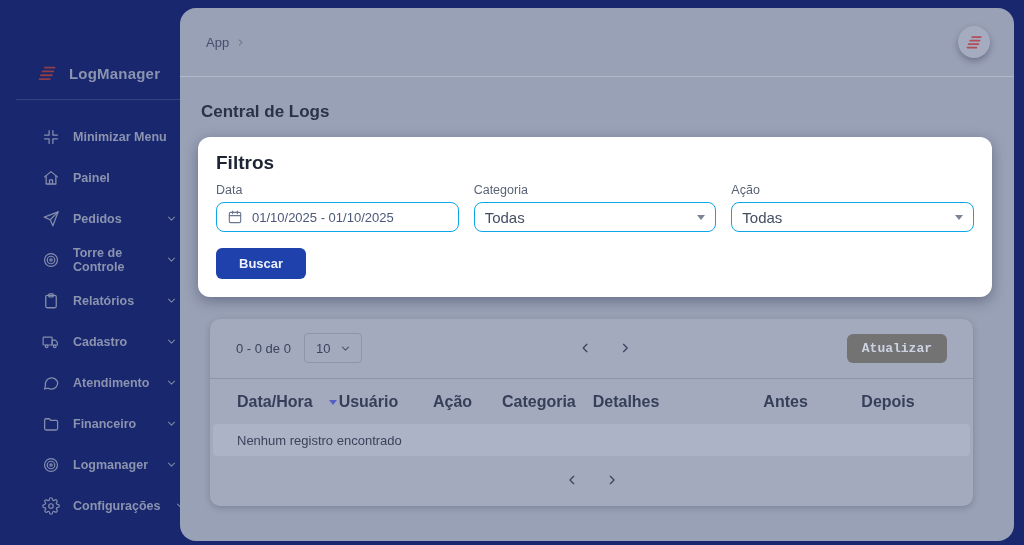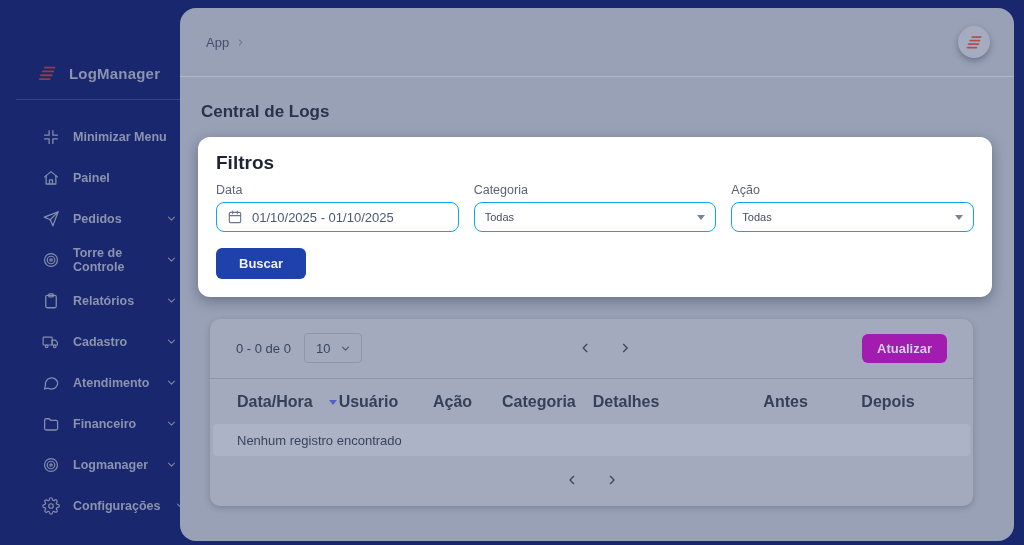--- a/index.html
+++ b/index.html
@@ -76,21 +76,21 @@
     height: 30px; border: 1px solid #0ea5e9; border-radius: 8px;
     background: #fff; display: flex; align-items: center;
     padding: 0 10px; gap: 9px;
   }
   .control input {
     border: none; outline: none; width: 100%;
     font-family: "Liberation Sans", sans-serif;
     font-size: 13px; color: #4c5878; background: transparent;
   }
   .cal-icon { color: #6b7590; flex: 0 0 auto; }
-  .select-value { font-size: 11px; color: #454e62; flex: 1 1 auto; }
+  .select-value { font-size: 15px; color: #454e62; flex: 1 1 auto; }
   .select-arrow {
     width: 0; height: 0; flex: 0 0 auto;
     border-left: 4.5px solid transparent; border-right: 4.5px solid transparent;
     border-top: 5px solid #7b8494;
   }
   .search-btn {
     margin-top: 16px; background: #1e41ac; color: #eef1fb;
     font-family: "Liberation Sans", sans-serif;
     font-size: 13px; font-weight: bold; border: none; border-radius: 6px;
     padding: 8px 23px; cursor: pointer;
@@ -117,22 +117,22 @@
   .page-size-select .chev { color: #4a5470; }
   .pag-arrows {
     position: absolute; left: 50%; top: 50%; transform: translate(-28%, -50%);
     display: flex; gap: 20px;
   }
   .arrow-btn {
     background: none; border: none; cursor: pointer; padding: 2px;
     color: #3c4660;
   }
   .refresh-btn {
-    margin-left: auto; background: #a21caf; color: #ccd2e2;
-    font-family: Liberation Sans, sans-serif;
+    margin-left: auto; background: #737373; color: #ccd2e2;
+    font-family: Liberation Mono, monospace;
     font-size: 13px; font-weight: bold; border: none; border-radius: 6px;
     padding: 7px 15px; cursor: pointer;
   }
   .table-divider { border: none; border-top: 1px solid #8d94a9; margin-top: 14px; }
   .tbl-header {
     display: grid;
     grid-template-columns: 14% 13% 9.5% 12.5% 23.5% 13.5% 14%;
     padding: 14px 10px 13px 27px; align-items: center;
   }
   .th { font-size: 16px; font-weight: bold; color: #353f59; display: flex; align-items: center; }

